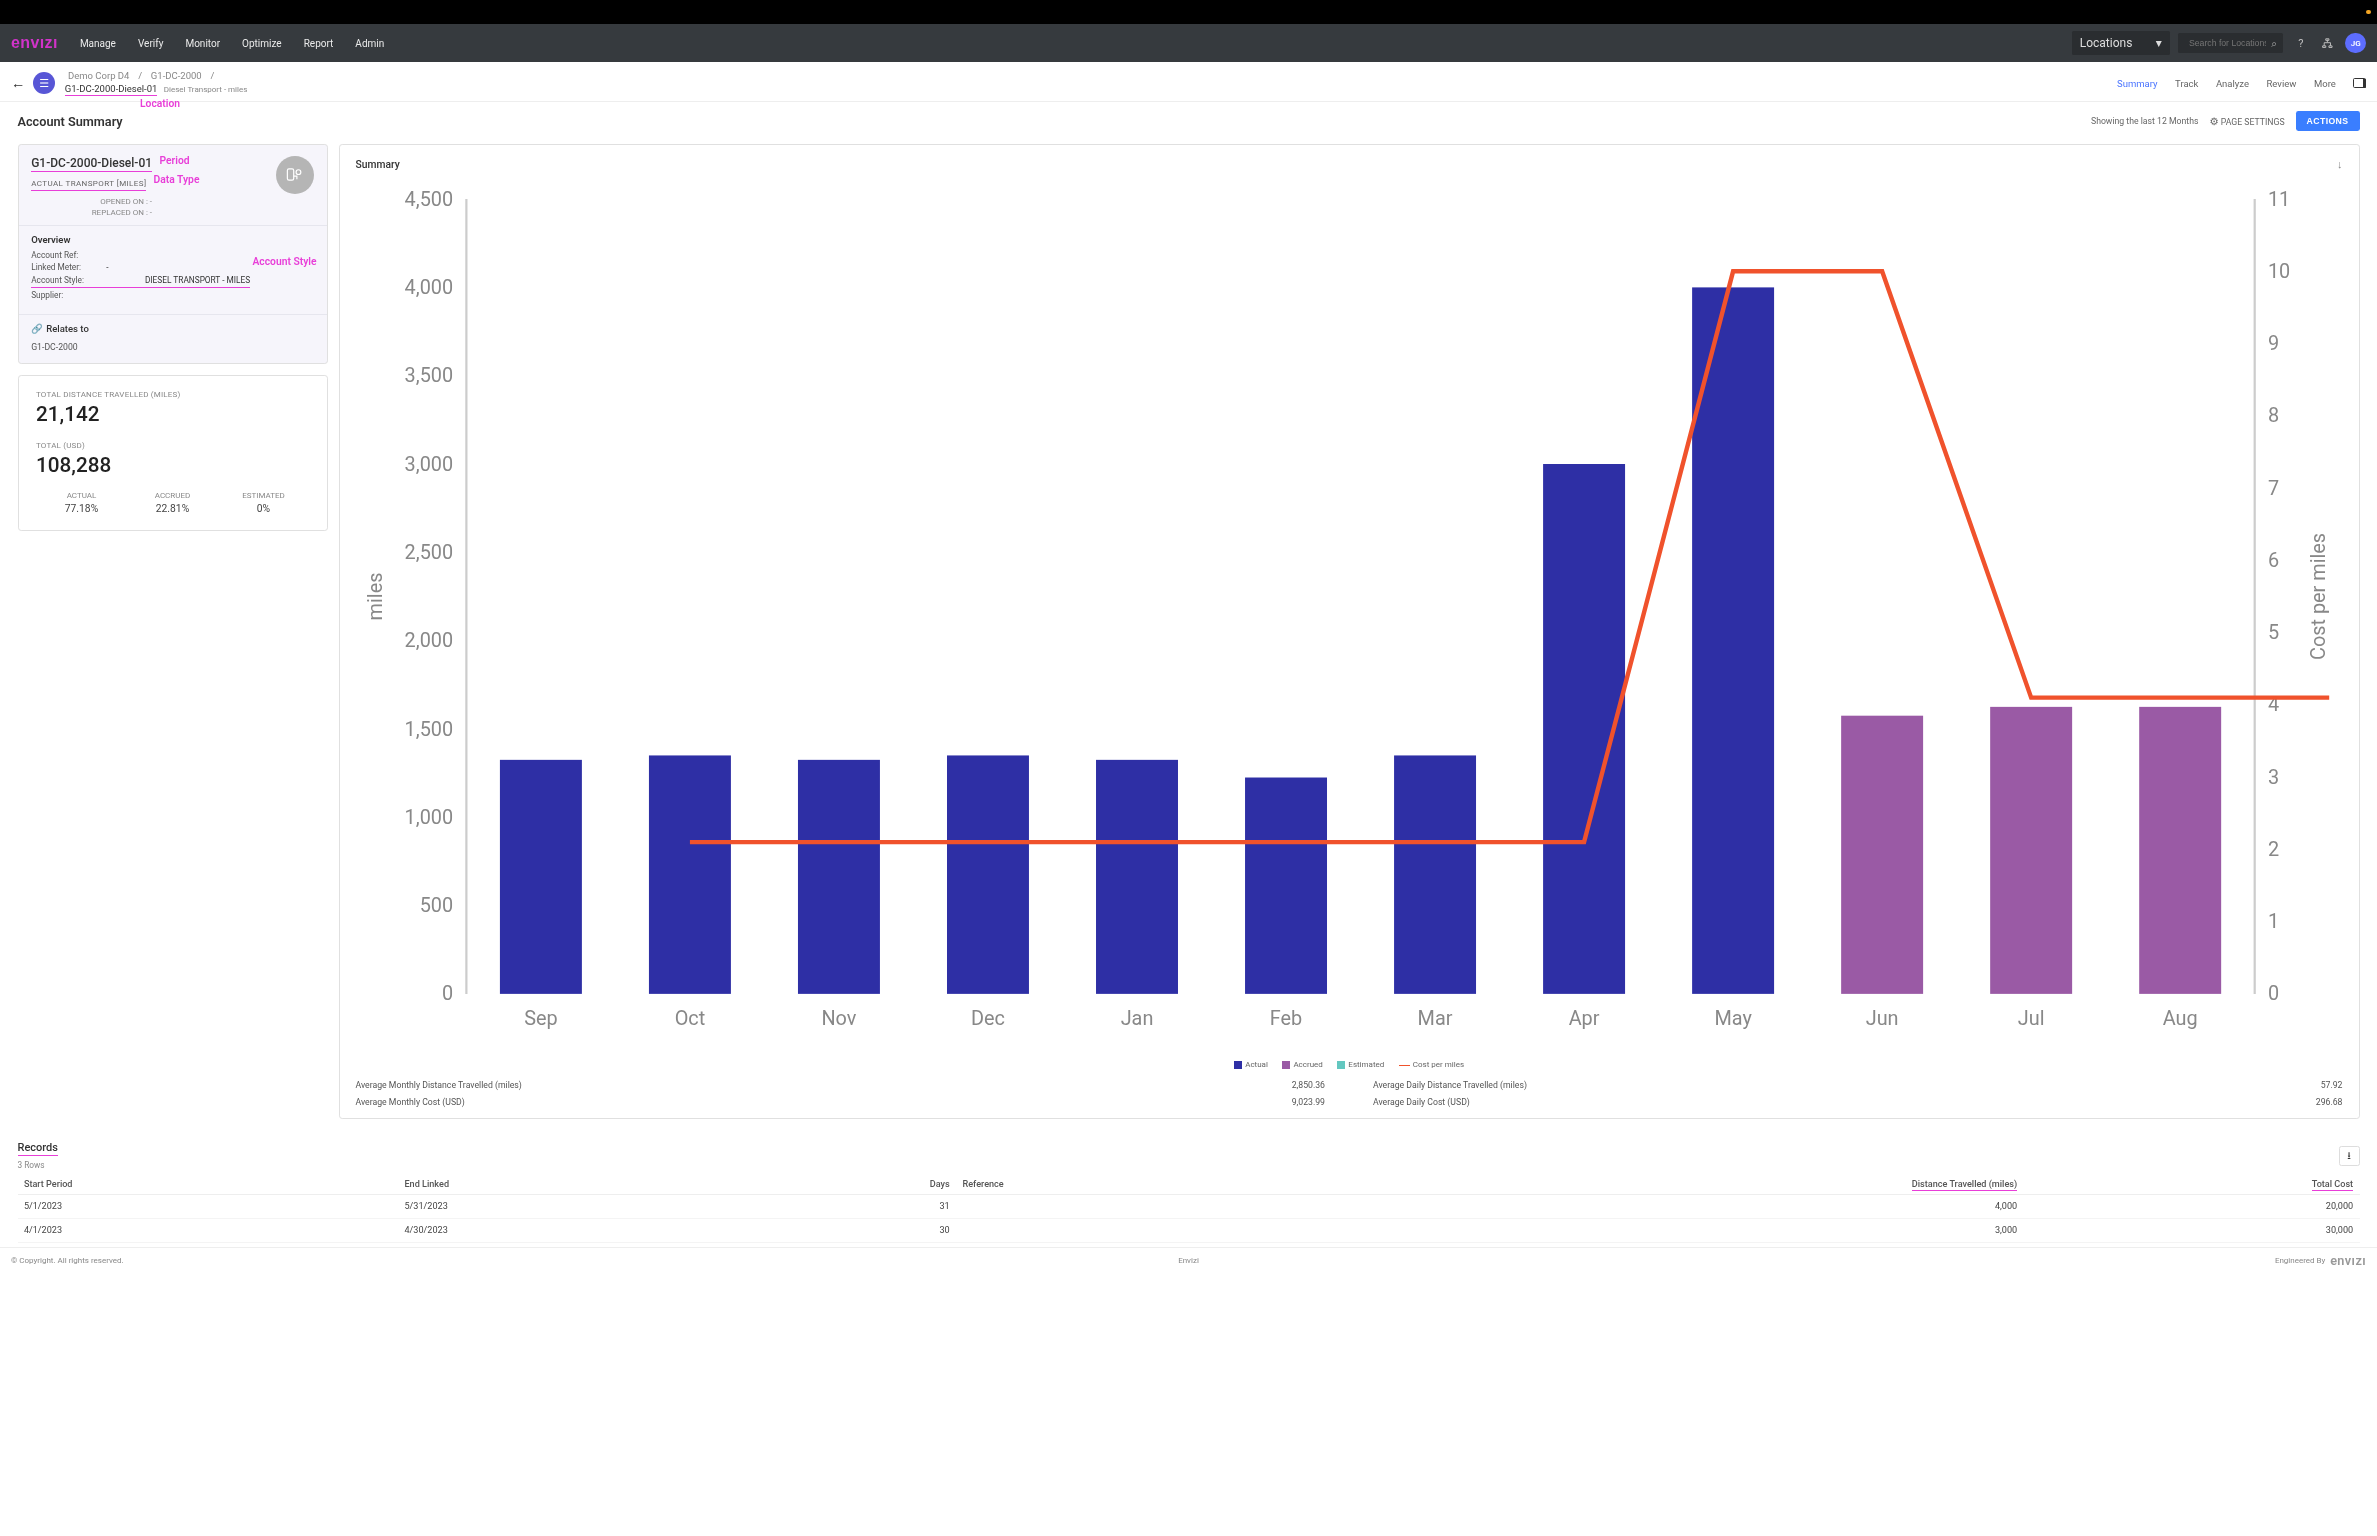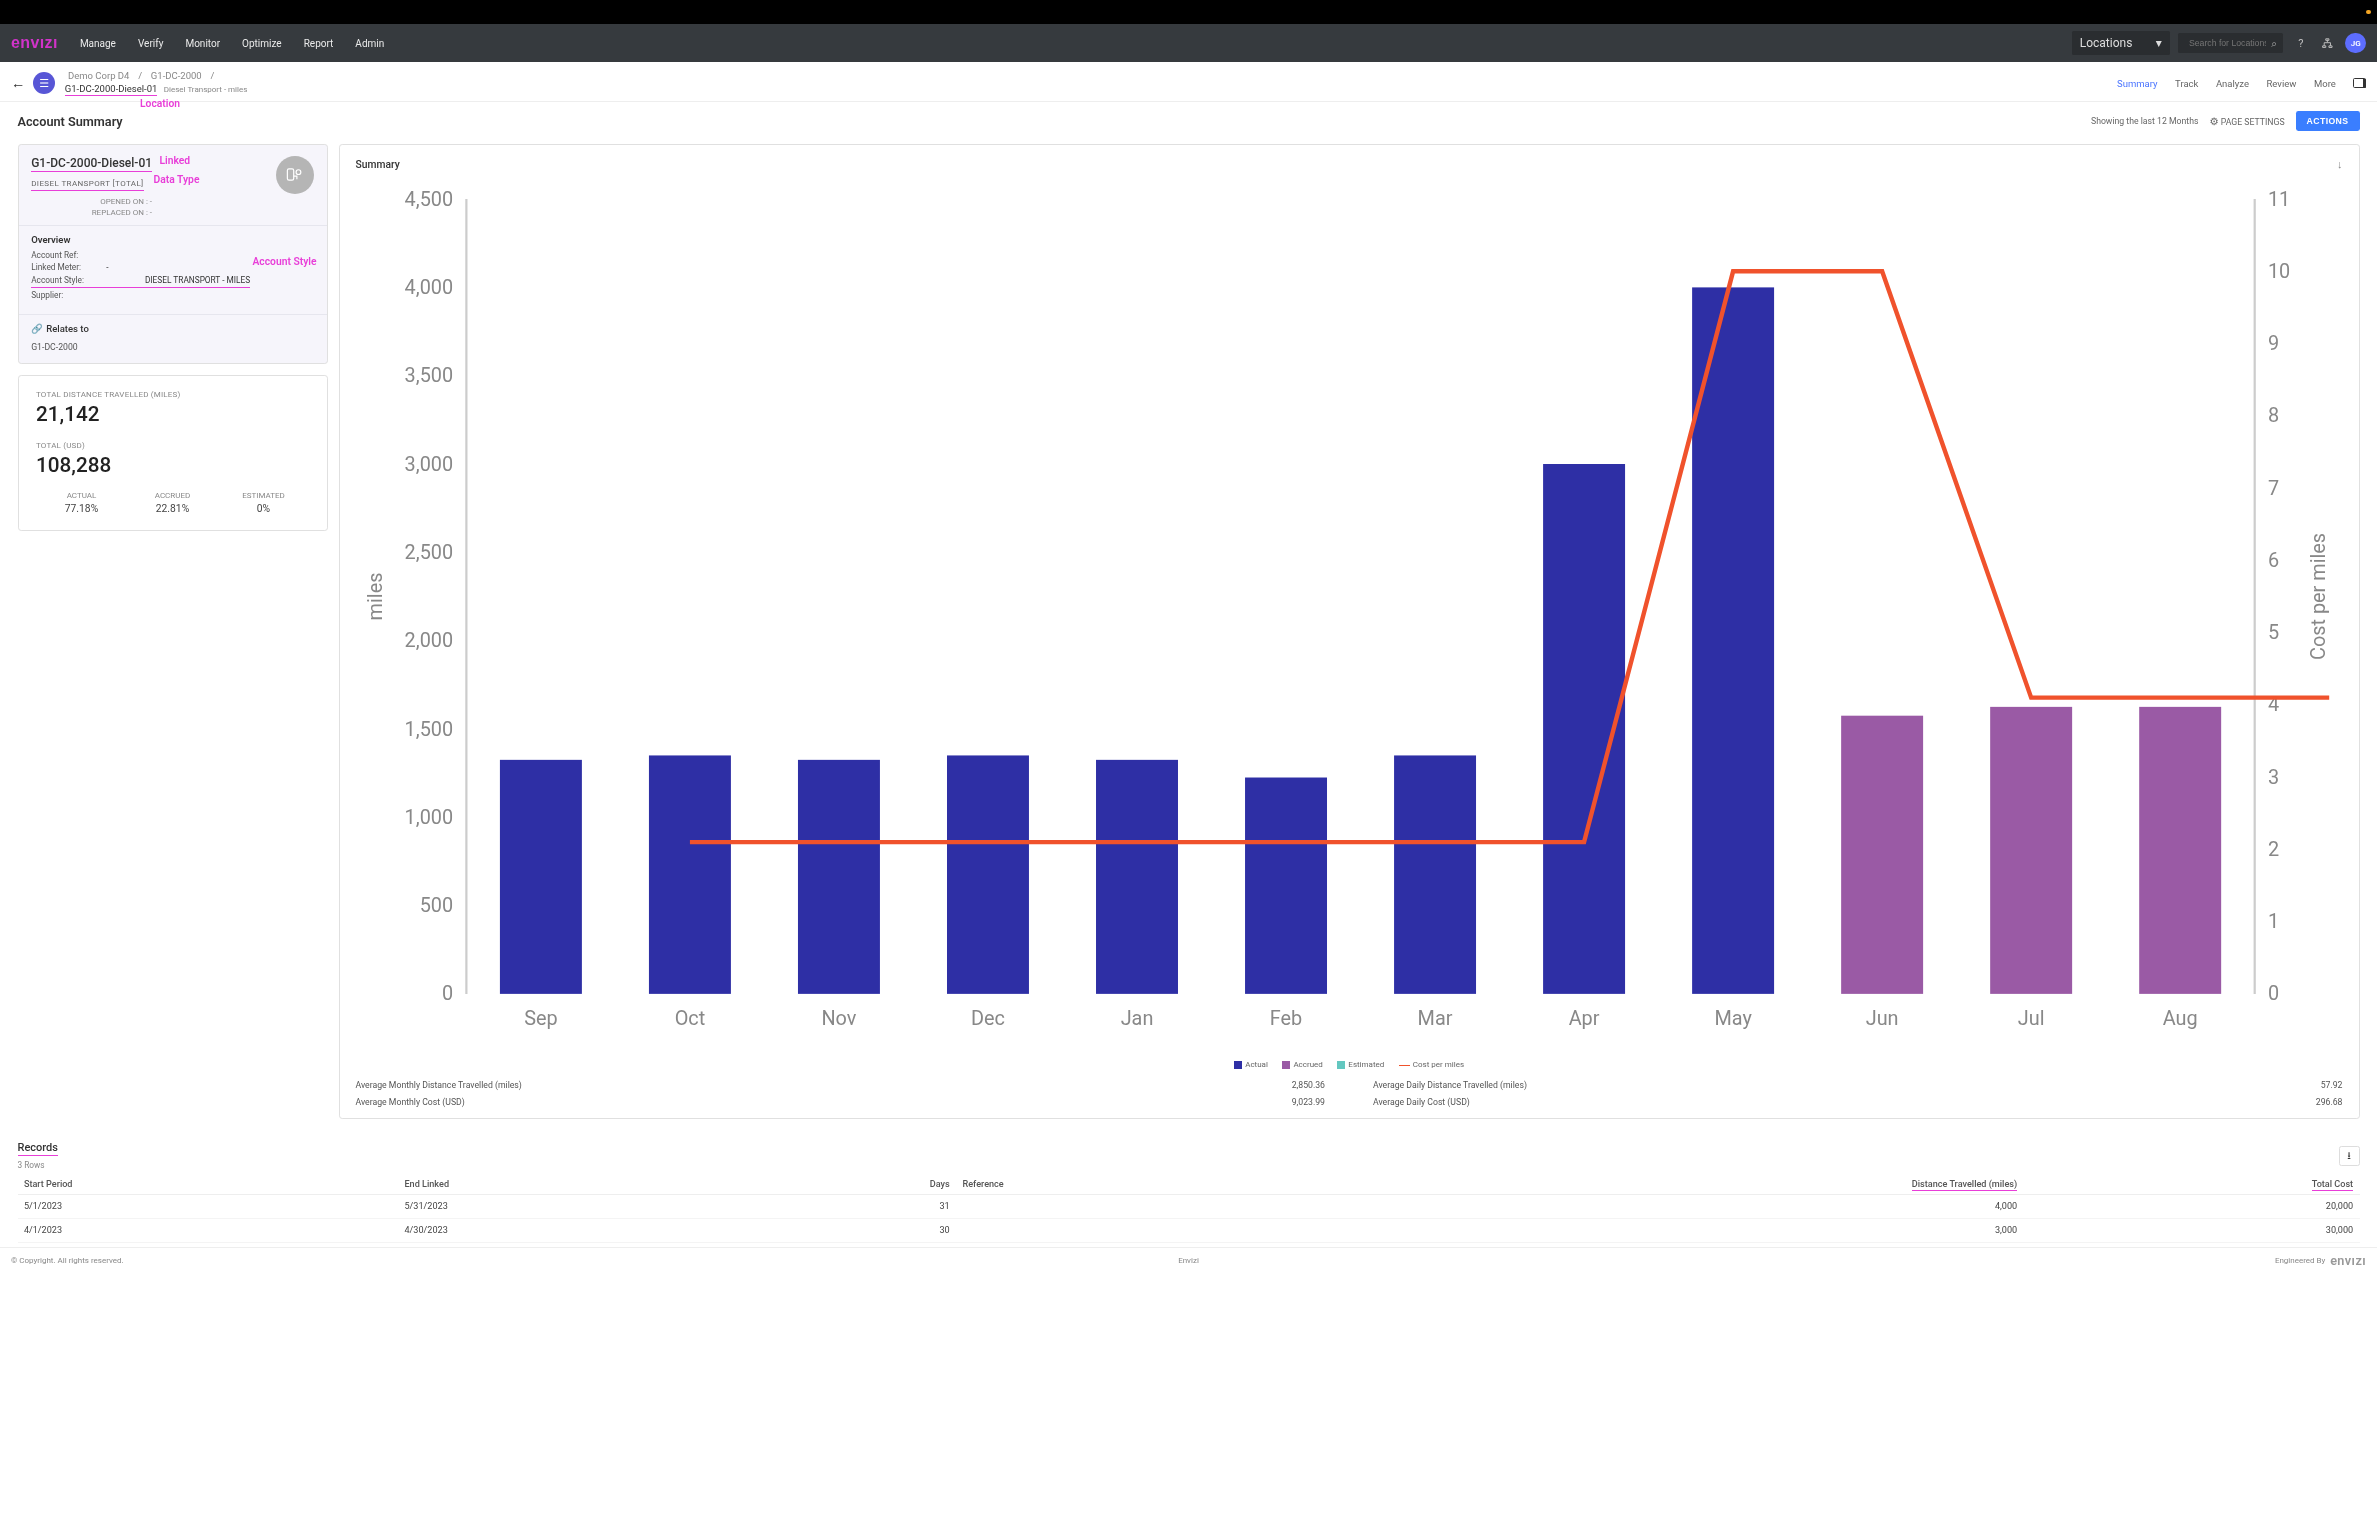--- a/index.html
+++ b/index.html
@@ -157,26 +157,26 @@
   <div class="page-settings">
     <span>Showing the last 12 Months</span>
     <span><span class="gear">⚙</span>&nbsp;<span>PAGE SETTINGS</span></span>
     <button class="actions-btn">ACTIONS</button>
   </div>
 </div>
 
 <div class="main-area">
   <div class="left-col">
     <div class="card acct-card pos-rel">
-      <span class="annot" style="left:141px; top:9.5px;">Linked</span>
+      <span class="annot" style="left:141px; top:9.5px;">Period</span>
       <span class="annot" style="left:135px; top:28px;">Data Type</span>
       <div class="acct-head">
         <div>
           <div class="acct-name">G1-DC-2000-Diesel-01</div><br>
-          <div class="dtype">DIESEL TRANSPORT [TOTAL]</div>
+          <div class="dtype">ACTUAL TRANSPORT [MILES]</div>
           <div class="small-meta"><span>OPENED ON :</span> <span>-</span></div>
           <div class="small-meta"><span>REPLACED ON :</span> <span>-</span></div>
         </div>
         <div class="acct-icon">
           <svg width="19" height="19" viewBox="0 0 24 24">
               <rect x="3" y="5" width="8" height="14" rx="2" fill="none" stroke="#fff" stroke-width="1.5"></rect>
               <circle cx="17" cy="9" r="3" fill="none" stroke="#fff" stroke-width="1.5"></circle>
               <path d="M11 14h4v4" fill="none" stroke="#fff" stroke-width="1.5"></path>
             </svg>
         </div>

